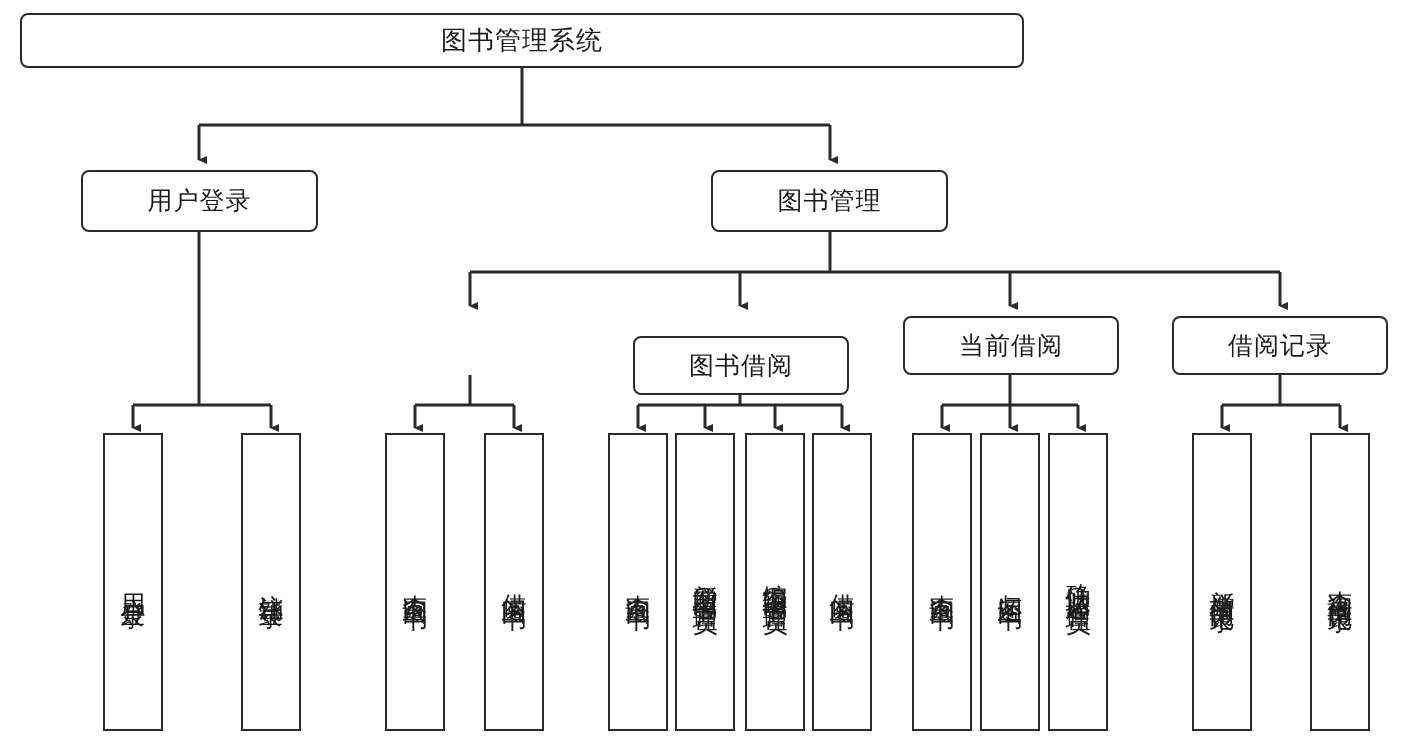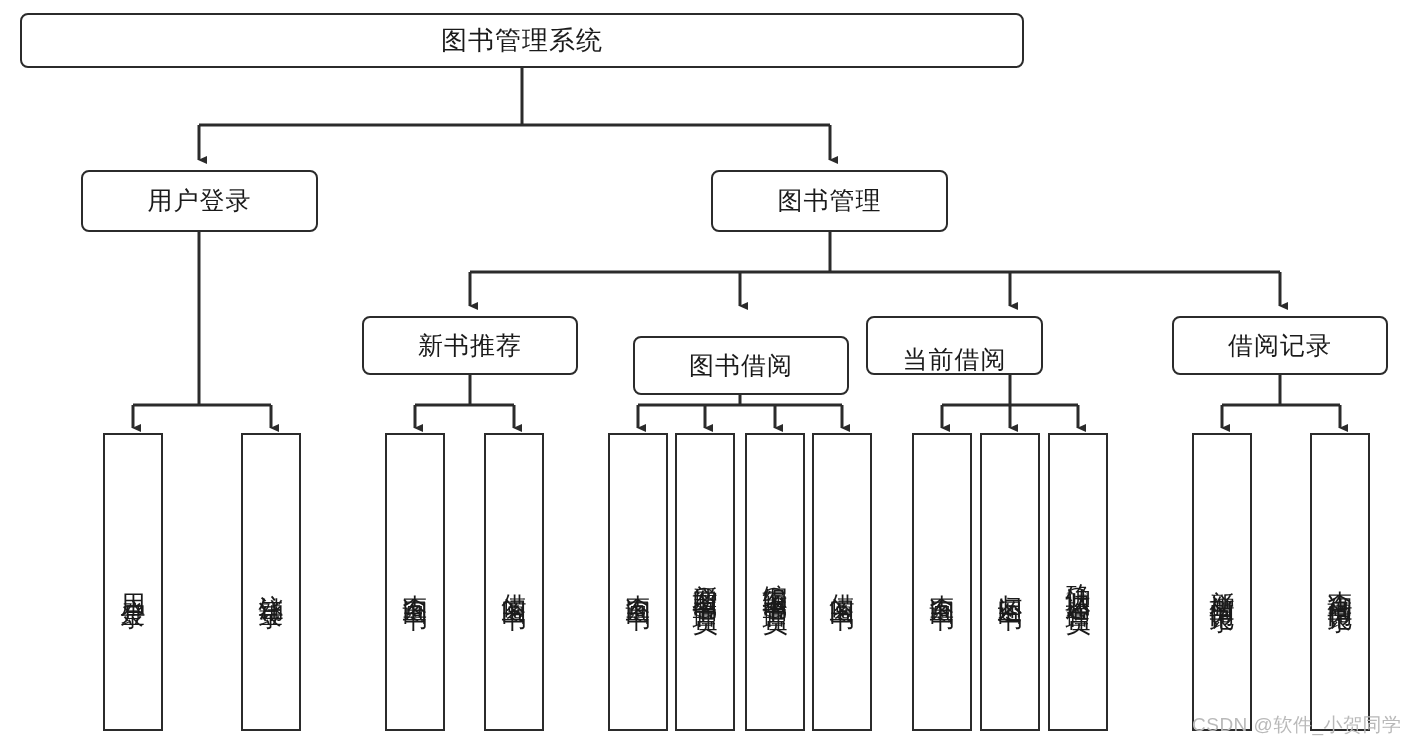--- a/index.html
+++ b/index.html
@@ -129,27 +129,24 @@
     <span>图书管理系统</span>
   </div>
 
   <div class="node horiz" style="left:81px; top:170px; width:237px; height:62px;">
     <span>用户登录</span>
   </div>
   <div class="node horiz" style="left:711px; top:170px; width:237px; height:62px;justify-content:center;">
     <span>图书管理</span>
   </div>
 
-  <div class="node horiz" style="left:362px; top:316px; width:216px; height:59px;">
-    <span>新书推荐</span>
-  </div>
   <div class="node horiz" style="left:633px; top:316px; width:216px; height:59px;margin-top:20px;">
     <span>图书借阅</span>
   </div>
-  <div class="node horiz" style="left:866px; top:316px; width:177px; height:59px;align-items:flex-end;">
+  <div class="node horiz" style="left:903px; top:316px; width:216px; height:59px;">
     <span>当前借阅</span>
   </div>
   <div class="node horiz" style="left:1172px; top:316px; width:216px; height:59px;">
     <span>借阅记录</span>
   </div>
 
   <div class="node vert" style="left:103px; top:433px; width:60px; height:298px;">
     <span class="vtext" style="font-size: 25px; letter-spacing: 4px;">用户登录</span>
   </div>
   <div class="node vert" style="left:241px; top:433px; width:60px; height:298px;">
@@ -186,15 +183,14 @@
     <span class="vtext" style="font-size: 25px; letter-spacing: 4px;">确认归还（管理员）</span>
   </div>
 
   <div class="node vert" style="left:1192px; top:433px; width:60px; height:298px;">
     <span class="vtext" style="font-size: 25px; letter-spacing: 4px;">新增借阅记录</span>
   </div>
   <div class="node vert" style="left:1310px; top:433px; width:60px; height:298px;">
     <span class="vtext" style="font-size: 25px; letter-spacing: 4px;">查询借阅记录</span>
   </div>
 
-  <div class="watermark" style="left:1192px; top:712px;">CSDN @软件_小贺同学</div>
 
 </div>
 
 </body></html>

